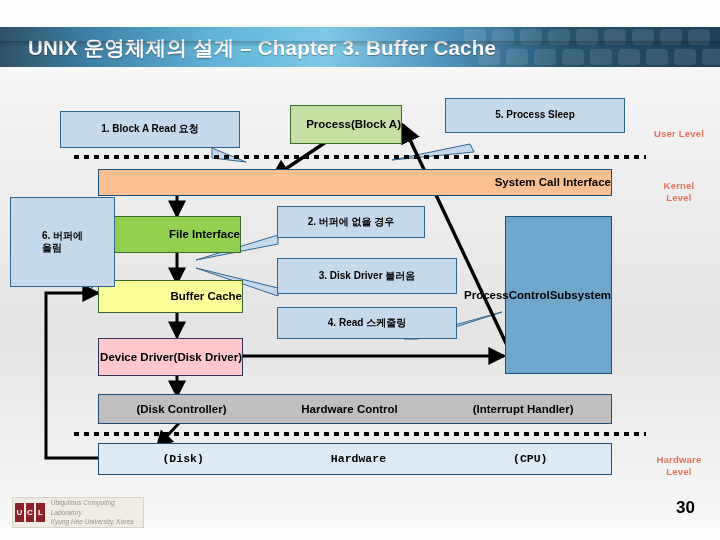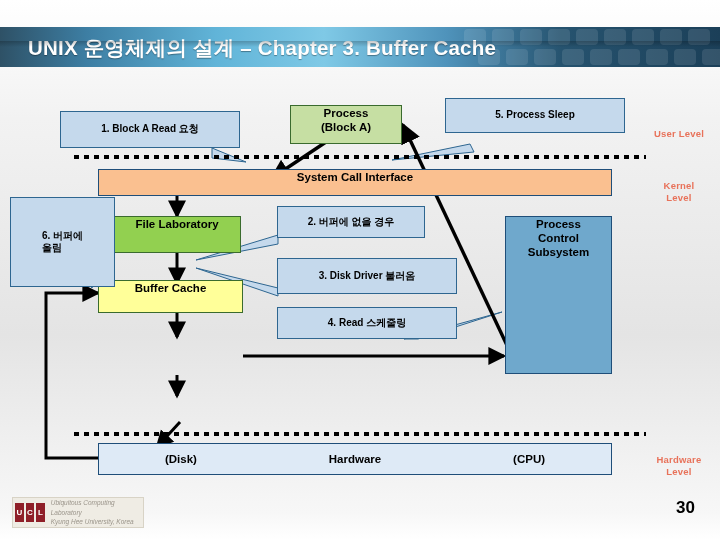--- a/index.html
+++ b/index.html
@@ -44,21 +44,21 @@
     position:absolute;left:0;top:0;width:376px;height:41px;
     display:flex;align-items:center;justify-content:center;
     color:#ffffff;font-size:18px;font-weight:bold;
     text-shadow:0 1px 1px rgba(0,0,0,.45);
     padding-left:40px;box-sizing:border-box;
   }
   
   .dbox{
     position:absolute;box-sizing:border-box;
     border:1px solid #1f4e79;
-    display:flex;flex-direction:column;align-items:center;justify-content:flex-start;
+    display:flex;flex-direction:row;align-items:center;justify-content:flex-end;
     color:#000;font-size:11.5px;font-weight:bold;line-height:1.22;
     text-align:center;
   }
   .callout{
     position:absolute;box-sizing:border-box;
     background:#c5d9ec;border:1px solid #2e6690;
     display:flex;align-items:center;justify-content:center;
     color:#000;font-size:10px;font-weight:bold;line-height:1.25;
     z-index:4;
   }
@@ -153,36 +153,45 @@
   <div class="dbox" style="left:290px;top:105px;width:112px;height:39px;background:#c6dfa3;border-color:#3a6b2e;">
     <span>Process</span>
     <span>(Block A)</span>
   </div>
 
   <div class="dbox" style="left:98px;top:169px;width:514px;height:27px;background:#fac090;">
     <span>System Call Interface</span>
   </div>
 
   <div class="dbox" style="left:113px;top:216px;width:128px;height:37px;background:#92d050;border-color:#3a6b2e;">
-    <span>File Laboratory</span>
+    <span>File Interface</span>
   </div>
 
   <div class="dbox" style="left:98px;top:280px;width:145px;height:33px;background:#ffff99;border-color:#3a6b2e;">
     <span>Buffer Cache</span>
   </div>
 
+  <div class="dbox" style="left:98px;top:338px;width:145px;height:38px;background:#ffc7ce;border-color:#33335c;">
+    <span>Device Driver</span>
+    <span>(Disk Driver)</span>
+  </div>
 
   <div class="dbox" style="left:505px;top:216px;width:107px;height:158px;background:#6fa8cc;">
     <span>Process</span>
     <span>Control</span>
     <span>Subsystem</span>
   </div>
 
-
-  <div class="dbox" style="left:98px;top:443px;width:514px;height:32px;background:#deeaf6;flex-direction:row;justify-content:space-around;">
+  <div class="dbox" style="left:98px;top:394px;width:514px;height:30px;background:#bfbfbf;flex-direction:row;justify-content:space-around;">
+    <span>(Disk Controller)</span>
+    <span>Hardware Control</span>
+    <span>(Interrupt Handler)</span>
+  </div>
+
+  <div class="dbox" style="left:98px;top:443px;width:514px;height:32px;background:#deeaf6;flex-direction:row;justify-content:space-around;font-family:Liberation Mono, monospace;">
     <span>(Disk)</span>
     <span>Hardware</span>
     <span>(CPU)</span>
   </div>
 
   <div class="callout" style="left:32px;top:111px;width:180px;height:37px;margin-left:28px;">
     <span>1. Block A Read 요청</span>
   </div>
 
   <div class="callout" style="left:10px;top:197px;width:105px;height:90px;white-space:pre-line;">

